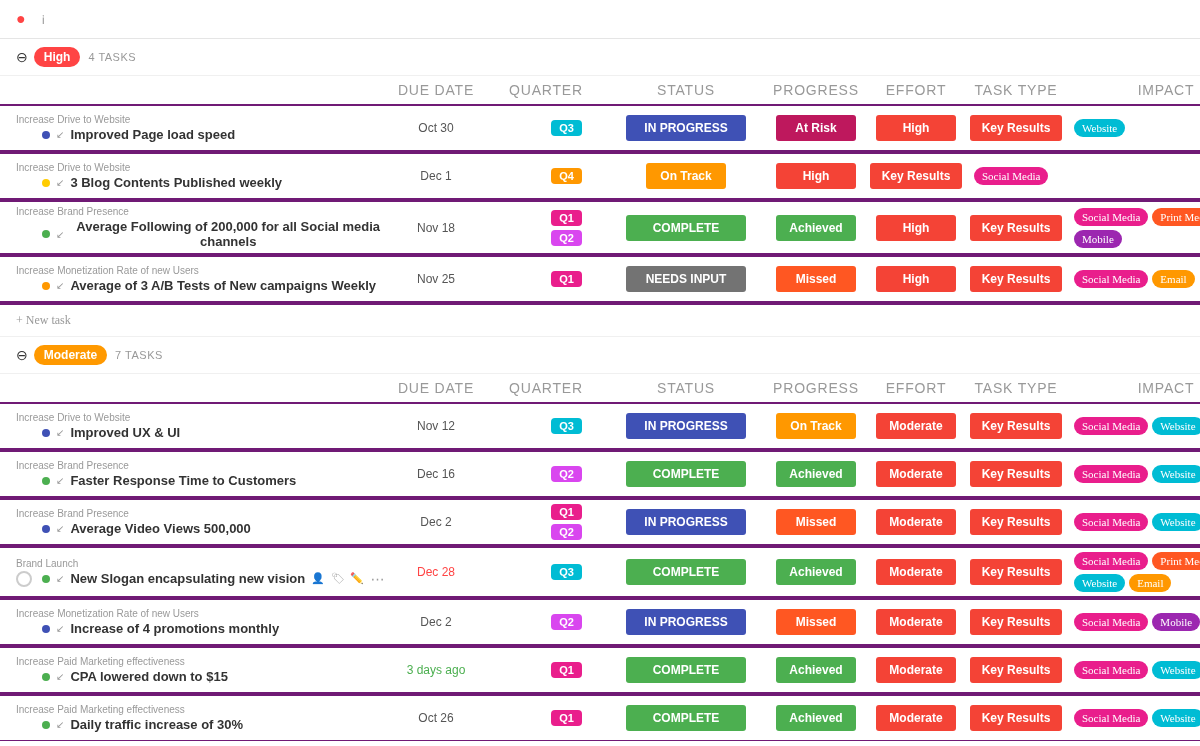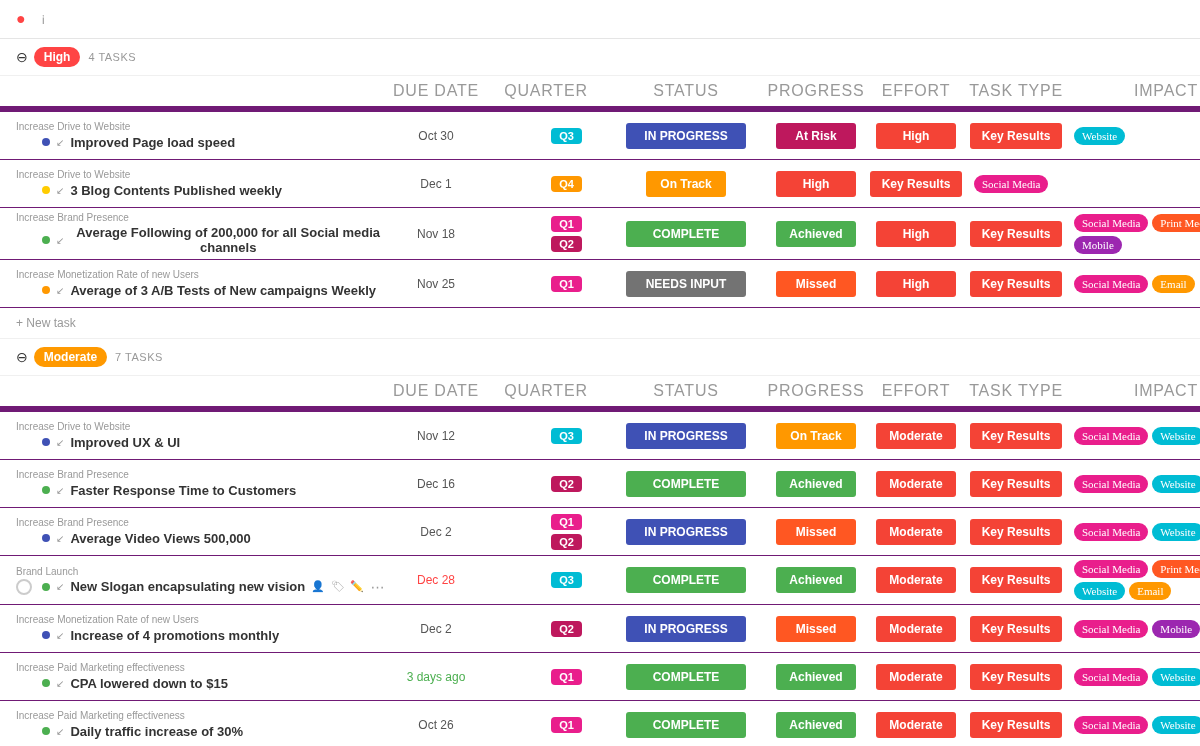--- a/index.html
+++ b/index.html
@@ -14,41 +14,41 @@
 
     .main { overflow-y: auto; height: calc(746px - 44px); }
 
     .group-header { display: flex; align-items: center; padding: 8px 16px; background: #fff; border-bottom: 1px solid #f0f0f0; position: sticky; top: 0; z-index: 10; }
     .group-toggle { margin-right: 6px; cursor: pointer; }
     .priority-badge { padding: 3px 10px; border-radius: 12px; font-size: 12px; font-weight: 600; color: #fff; margin-right: 8px; }
     .priority-high { background: #ff4444; }
     .priority-moderate { background: #ff9900; }
     .task-count { font-size: 11px; color: #999; letter-spacing: 0.5px; margin-right: auto; }
 
-    .col-headers { display: grid; grid-template-columns: 370px 100px 120px 160px 100px 100px 100px 200px; font-size: 16px; color: #999; letter-spacing: 0.8px; text-transform: uppercase; padding: 6px 16px; border-bottom: 6px solid #701a75; background: #fff; }
+    .col-headers { display: grid; grid-template-columns: 370px 100px 120px 160px 100px 100px 100px 200px; font-size: 14px; color: #999; letter-spacing: 0.8px; text-transform: uppercase; padding: 6px 16px; border-bottom: 2px solid #701a75; background: #fff; }
     .col-header { text-align: center; }
     .col-header:first-child { text-align: left; }
 
-    .task-row { display: grid; grid-template-columns: 370px 100px 120px 160px 100px 100px 100px 200px; align-items: center; border-bottom: 1px solid #701a75; min-height: 48px; padding: 4px 16px; }
+    .task-row { display: grid; grid-template-columns: 370px 100px 120px 160px 100px 100px 100px 200px; align-items: center; border-bottom: 4px solid #701a75; min-height: 48px; padding: 4px 16px; }
 
     .task-info { display: flex; flex-direction: column; }
     .task-parent { font-size: 10px; color: #999; margin-bottom: 2px; }
     .task-name-row { display: flex; align-items: center; gap: 6px; }
     .task-color-dot { width: 8px; height: 8px; border-radius: 50%; flex-shrink: 0; }
     .task-name { font-size: 13px; font-weight: 700; color: #333; text-align: center; }
     .task-icon { font-size: 10px; color: #999; }
 
     .due-date { font-size: 12px; color: #555; text-align: center; }
     .due-date.overdue { color: #ff4444; }
     .due-date.soon { color: #4CAF50; }
 
     .quarter-cell { display: flex; gap: 4px; justify-content: center; flex-wrap: wrap; }
     .quarter-badge { padding: 2px 8px; border-radius: 4px; font-size: 11px; font-weight: 600; color: #fff; margin-left: 41px; }
     .q1 { background: #e91e8c; }
-    .q2 { background: #be185d; }
+    .q2 { background: #d946ef; }
     .q3 { background: #00bcd4; }
     .q4 { background: #ff9800; }
 
     .status-cell { text-align: center; }
     .status-badge { padding: 6px 12px; border-radius: 3px; font-size: 12px; font-weight: 700; color: #fff; display: inline-block; min-width: 120px; text-align: center; }
     .status-in-progress { background: #3f51b5; }
     .status-planned { background: #ff9800; }
     .status-complete { background: #4CAF50; }
     .status-needs-input { background: #737373; }
 
@@ -68,21 +68,21 @@
     .task-type-badge { padding: 6px 12px; border-radius: 3px; font-size: 12px; font-weight: 600; color: #fff; background: #f44336; display: inline-block; }
 
     .impact-cell { display: flex; gap: 4px; flex-wrap: wrap; justify-content: flex-start; padding-left: 8px; }
     .impact-tag { padding: 3px 8px; border-radius: 12px; font-size: 11px; font-weight: 500; color: #fff; font-family: Liberation Serif, serif; }
     .tag-social-media { background: #e91e8c; }
     .tag-website { background: #00bcd4; }
     .tag-print-media { background: #ff5722; }
     .tag-mobile { background: #9c27b0; }
     .tag-email { background: #ff9800; }
 
-    .add-task-row { padding: 8px 16px; font-size: 12px; color: #999; cursor: pointer; border-bottom: 1px solid #f0f0f0; }
+    .add-task-row { padding: 8px 16px; font-size: 12px; color: #999; cursor: pointer; border-bottom: 1px solid #f0f0f0; font-family: Liberation Serif, serif; }
 
     .circle-icon { width: 16px; height: 16px; border-radius: 50%; border: 2px solid #ccc; display: inline-flex; align-items: center; justify-content: center; margin-right: 4px; cursor: pointer; flex-shrink: 0; }
 
     .more-dots { color: #999; cursor: pointer; font-size: 14px; }
   </style>
 </head>
 <body>
 
 <div>
 

